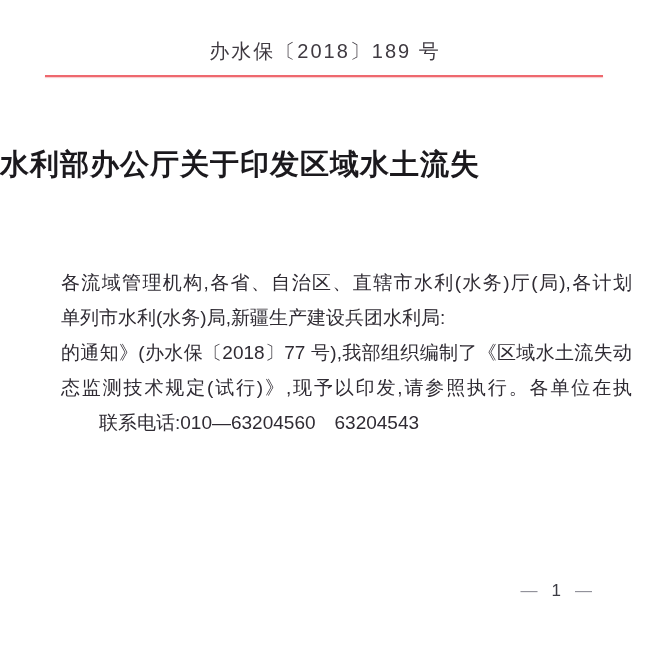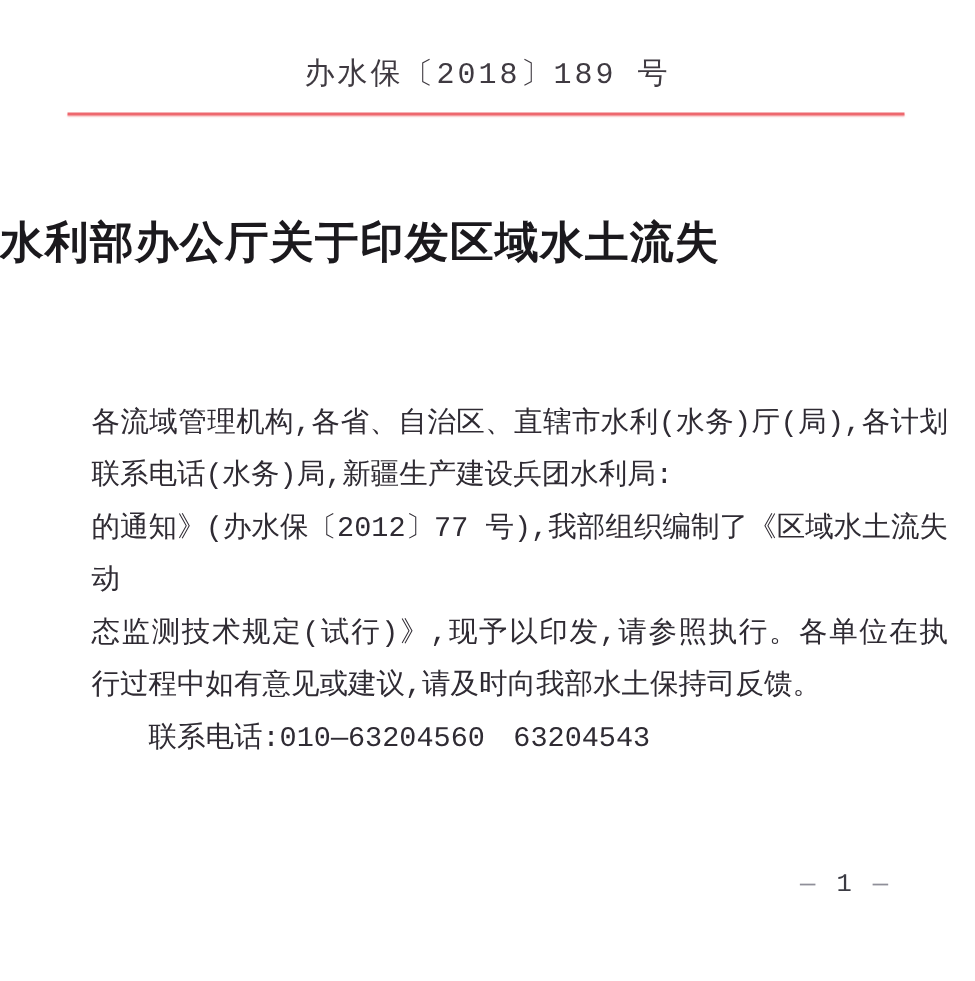--- a/index.html
+++ b/index.html
@@ -6,21 +6,21 @@
     margin: 0;
     padding: 0;
     background: #ffffff;
   }
   .page {
     position: relative;
     width: 650px;
     height: 654px;
     background: #ffffff;
     overflow: hidden;
-    font-family: Liberation Mono, monospace;
+    font-family: Liberation Sans, sans-serif;
   }
   .doc-number {
     position: absolute;
     top: 36px;
     left: 0;
     width: 100%;
     text-align: center;
     font-size: 20px;
     line-height: 30px;
     letter-spacing: 2px;
@@ -92,24 +92,23 @@
   <div class="doc-number">办水保〔2018〕189 号</div>
 
   <div class="red-line"></div>
 
   <div class="title-block">
     <div>水利部办公厅关于印发区域水土流失</div>
   </div>
 
   <div class="body-block">
     <div class="body-line justified">各流域管理机构,各省、自治区、直辖市水利(水务)厅(局),各计划</div>
-    <div class="body-line">联系电话(水务)局,新疆生产建设兵团水利局:</div>
-    <div class="body-line justified">的通知》(办水保〔2012〕77 号),我部组织编制了《区域水土流失动</div>
+    <div class="body-line">单列市水利(水务)局,新疆生产建设兵团水利局:</div>
+    <div class="body-line justified">的通知》(办水保〔2018〕77 号),我部组织编制了《区域水土流失动</div>
     <div class="body-line justified">态监测技术规定(试行)》,现予以印发,请参照执行。各单位在执</div>
-    <div class="body-line">行过程中如有意见或建议,请及时向我部水土保持司反馈。</div>
     <div class="body-line indent">联系电话:010—63204560　63204543</div>
   </div>
 
   <div class="footer">
     <span class="dash">—</span>
     <span class="page-num">1</span>
     <span class="dash">—</span>
   </div>
 
 </div>

